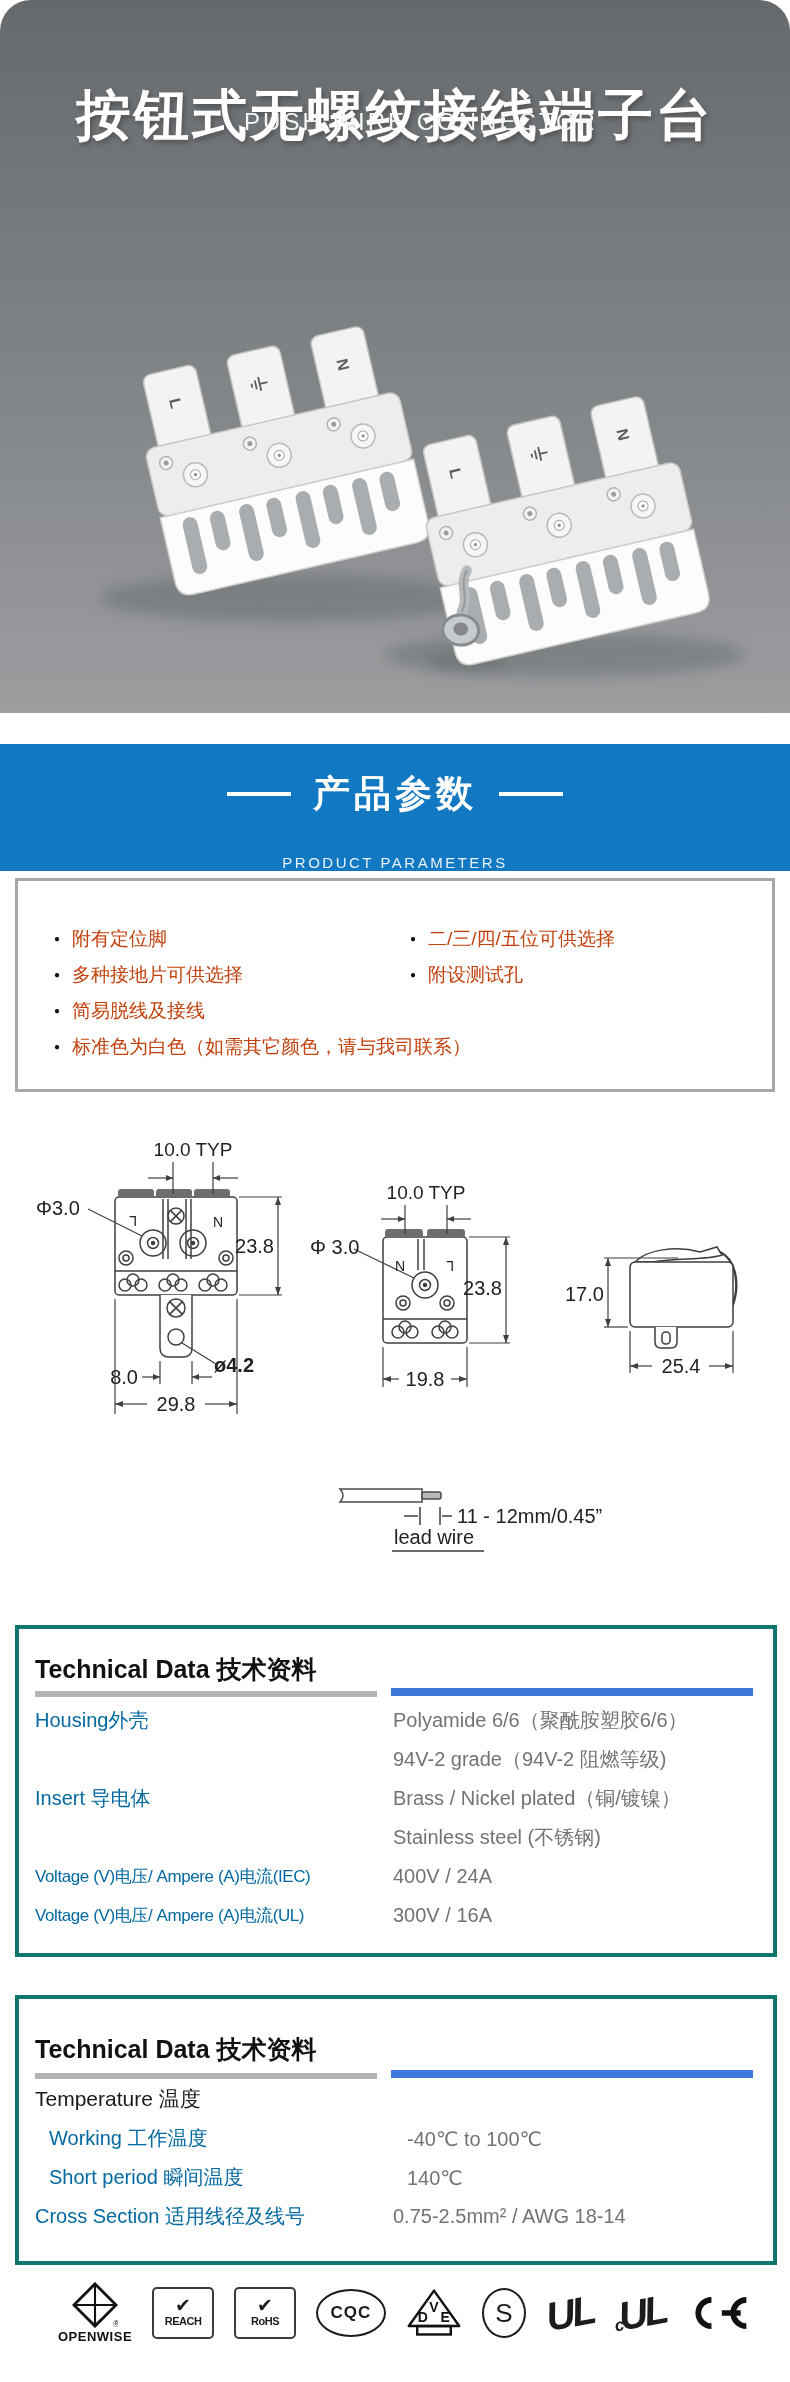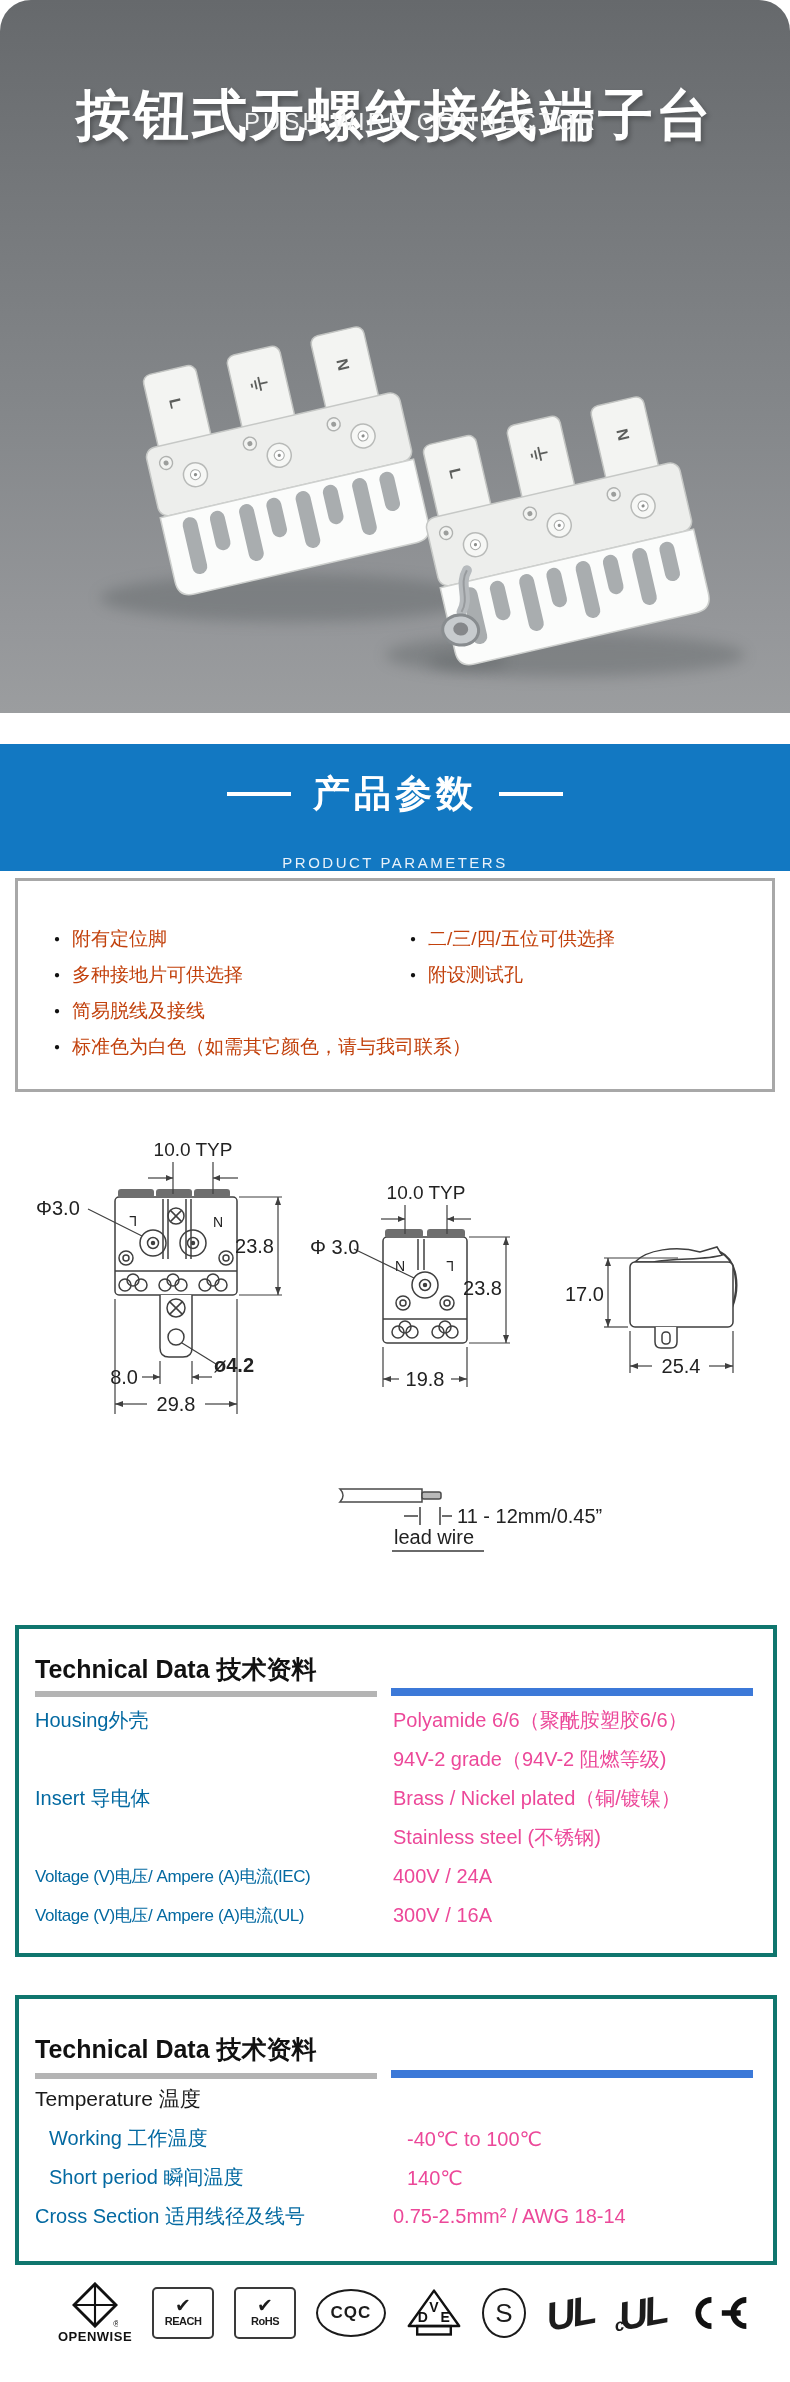--- a/index.html
+++ b/index.html
@@ -46,21 +46,21 @@
   .bar-gray{position:absolute;left:16px;top:62px;width:342px;height:6px;background:#b4b4b4;}
   .bar-blue{position:absolute;left:372px;top:59px;width:362px;height:8px;background:#3c79d8;}
   .tbox2 .bar-gray{top:74px;}
   .tbox2 .bar-blue{top:71px;}
   .trows{position:absolute;left:16px;right:10px;top:72px;}
   .tbox2 .trows{top:120px;}
   .trow{display:flex;height:39px;align-items:center;}
   .tlabel{width:358px;font-size:20px;color:#0369a1;white-space:nowrap;}
   .tlabel.cond{font-size:17px;letter-spacing:-0.4px;}
   .tlabel.ind{padding-left:14px;}
-  .tvalue{font-size:20px;color:#ec4899;white-space:nowrap;}
+  .tvalue{font-size:20px;color:#737373;white-space:nowrap;}
   .tgroup{position:absolute;left:16px;top:86px;font-size:21px;color:#1a1a1a;}
 
   
   .certs{position:absolute;left:58px;top:2272px;width:694px;height:82px;
          display:flex;align-items:center;justify-content:space-between;}
   .cert{display:flex;flex-direction:column;align-items:center;justify-content:center;color:#111;}
   .brand-label{font-size:13px;font-weight:900;letter-spacing:0.5px;margin-top:1px;}
   .badge{width:58px;height:48px;border:2.5px solid #3a3a3a;border-radius:5px;
          display:flex;flex-direction:column;align-items:center;justify-content:center;background:#fff;}
   .badge .chk{font-size:19px;font-weight:bold;line-height:15px;}

